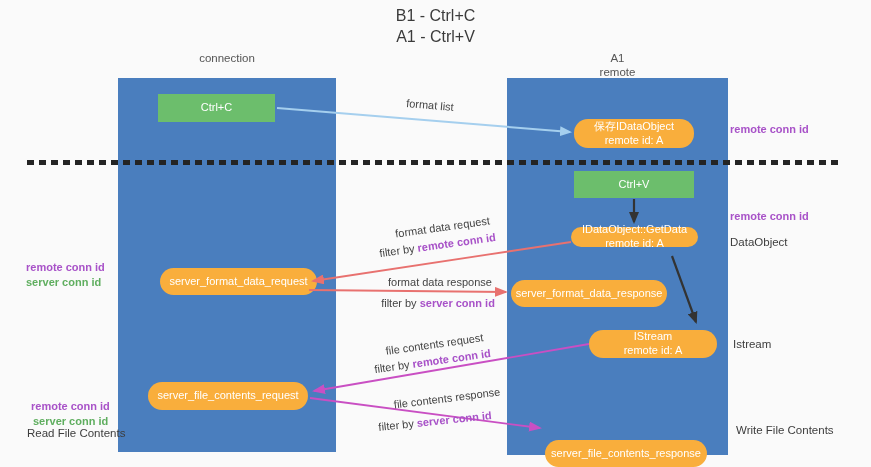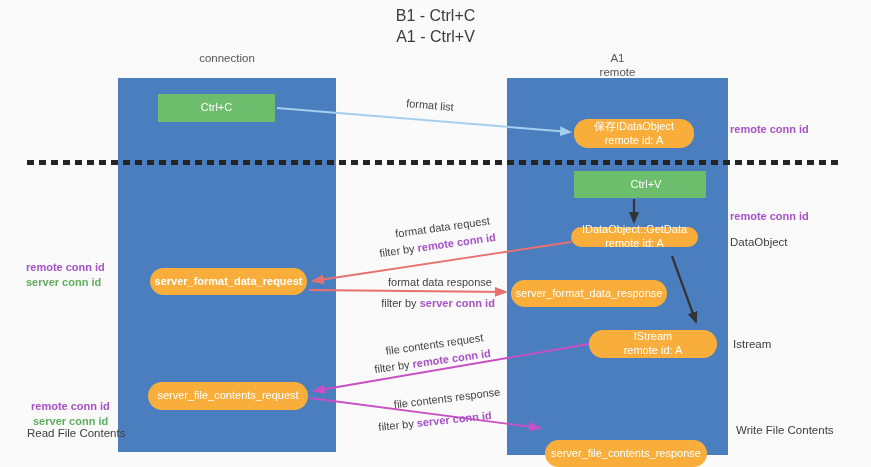--- a/index.html
+++ b/index.html
@@ -24,23 +24,23 @@
   .divider{left:27px;top:160px;width:816px;height:5px;z-index:6;
     background:repeating-linear-gradient(90deg,#242424 0 7px,transparent 7px 12px);}
   
   .node{z-index:3;display:flex;flex-direction:column;align-items:center;justify-content:center;
     color:#fff;font-size:11px;line-height:1.25;text-align:center;white-space:nowrap;}
   .node span{display:block;}
   .green{background:#6CBE6C;}
   .orange{background:#F9AE3C;border-radius:14px;}
   .n-ctrl-c{left:158px;top:94px;width:117px;height:28px;}
   .n-save{left:574px;top:119px;width:120px;height:29px;}
-  .n-ctrl-v{left:574px;top:171px;width:120px;height:27px;padding-left:12px;}
+  .n-ctrl-v{left:574px;top:171px;width:120px;height:27px;}
   .n-getdata{left:571px;top:227px;width:127px;height:20px;}
-  .n-format-req{left:150px;top:268px;width:157px;height:27px;font-weight:bold;}
+  .n-format-req{left:160px;top:268px;width:157px;height:27px;}
   .n-format-res{left:511px;top:280px;width:156px;height:27px;}
   .n-istream{left:589px;top:330px;width:128px;height:28px;}
   .n-file-req{left:148px;top:382px;width:160px;height:28px;}
   .n-file-res{left:545px;top:416px;width:162px;height:27px;margin-top:24px;}
   
   .ann{z-index:7;font-size:11px;white-space:nowrap;}
   .purple{color:#A852C8;font-weight:bold;}
   .greentxt{color:#5FAE5F;font-weight:bold;}
   .dark{color:#3d3d3d;font-size:11.5px;}
   

